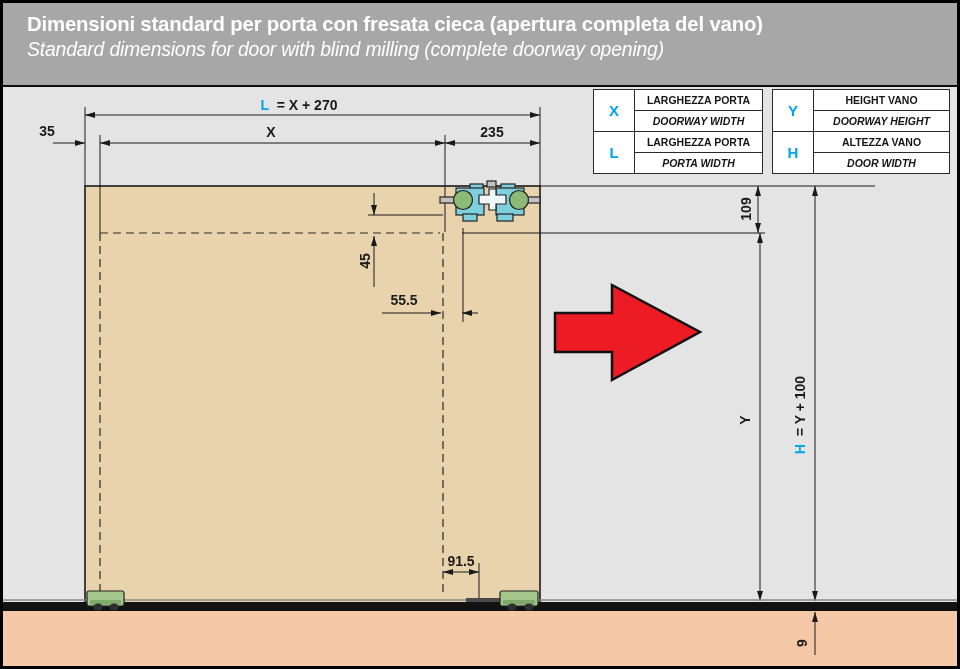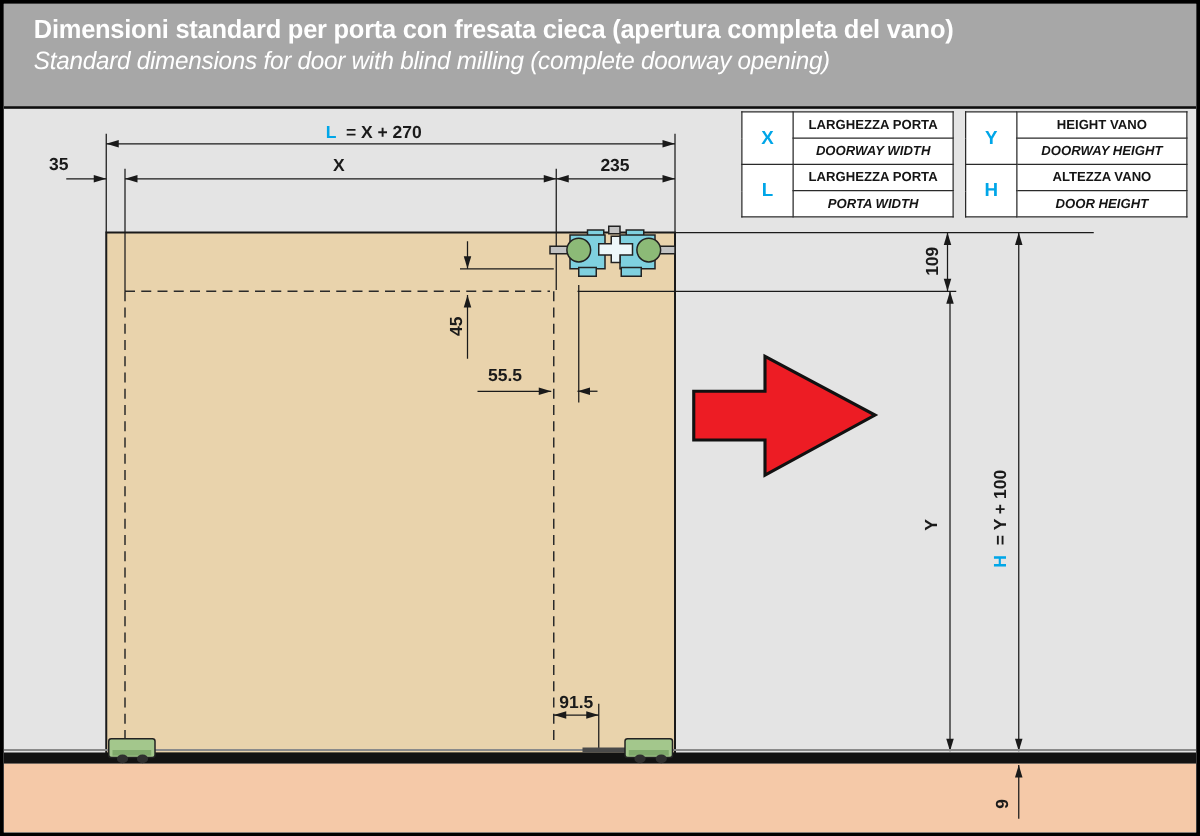--- a/index.html
+++ b/index.html
@@ -179,18 +179,18 @@
       <td class="it">HEIGHT VANO</td>
     </tr>
     <tr>
       <td class="en">DOORWAY HEIGHT</td>
     </tr>
     <tr>
       <td class="sym" rowspan="2">H</td>
       <td class="it">ALTEZZA VANO</td>
     </tr>
     <tr>
-      <td class="en">DOOR HEIGHT</td>
+      <td class="en">DOOR WIDTH</td>
     </tr>
   </tbody>
     </table>
 
 </div>
 
 </body></html>

